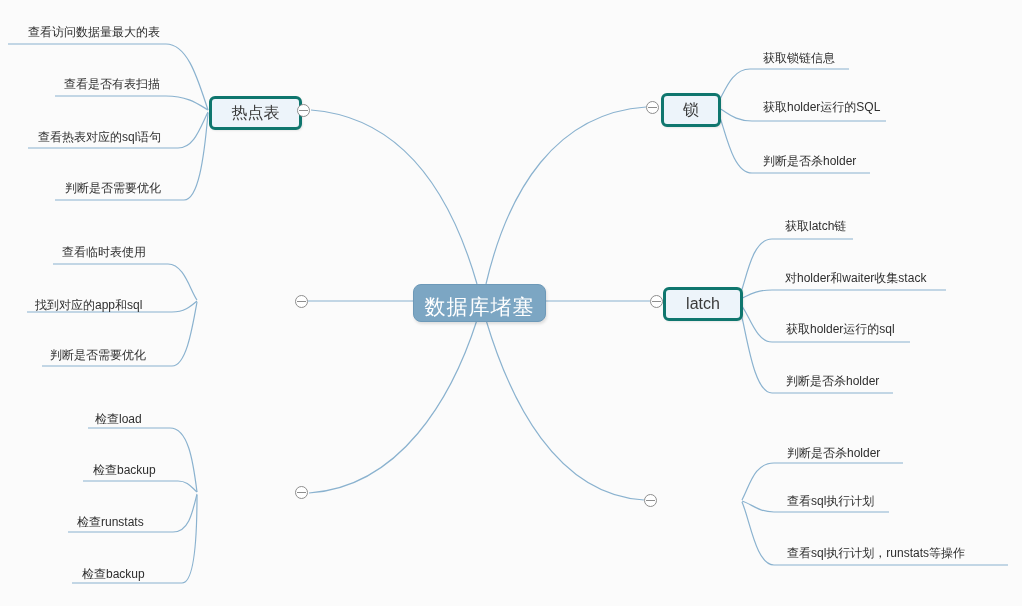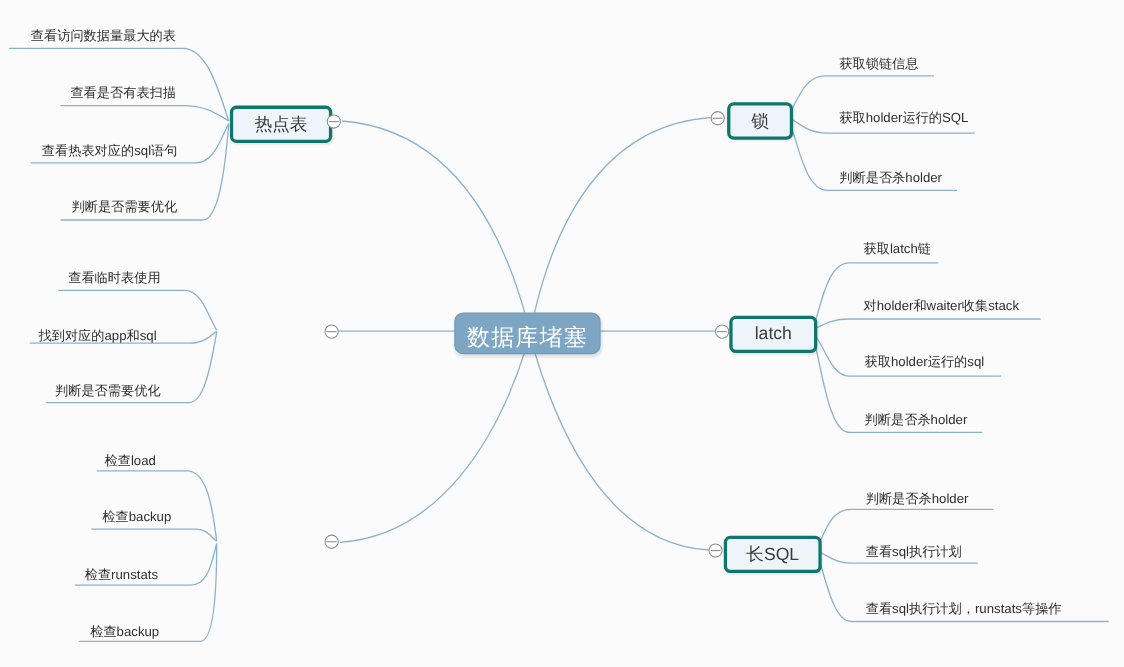--- a/index.html
+++ b/index.html
@@ -119,23 +119,20 @@
     <span>latch</span>
   </div>
   <div class="toggle" style="left:650px;top:295px">
     <span class="minus"></span>
   </div>
   <div class="leaf" style="left:785px;top:219px">获取latch链</div>
   <div class="leaf" style="left:785px;top:271px">对holder和waiter收集stack</div>
   <div class="leaf" style="left:786px;top:322px">获取holder运行的sql</div>
   <div class="leaf" style="left:786px;top:374px">判断是否杀holder</div>
 
-  <div class="branch-topic" style="left:658px;top:487px;width:83px;height:28px">
-    <span>长SQL</span>
-  </div>
   <div class="toggle" style="left:644px;top:494px">
     <span class="minus"></span>
   </div>
   <div class="leaf" style="left:787px;top:446px">判断是否杀holder</div>
   <div class="leaf" style="left:787px;top:494px">查看sql执行计划</div>
   <div class="leaf" style="left:787px;top:546px">查看sql执行计划，runstats等操作</div>
 
 </div>
 
 </body></html>

